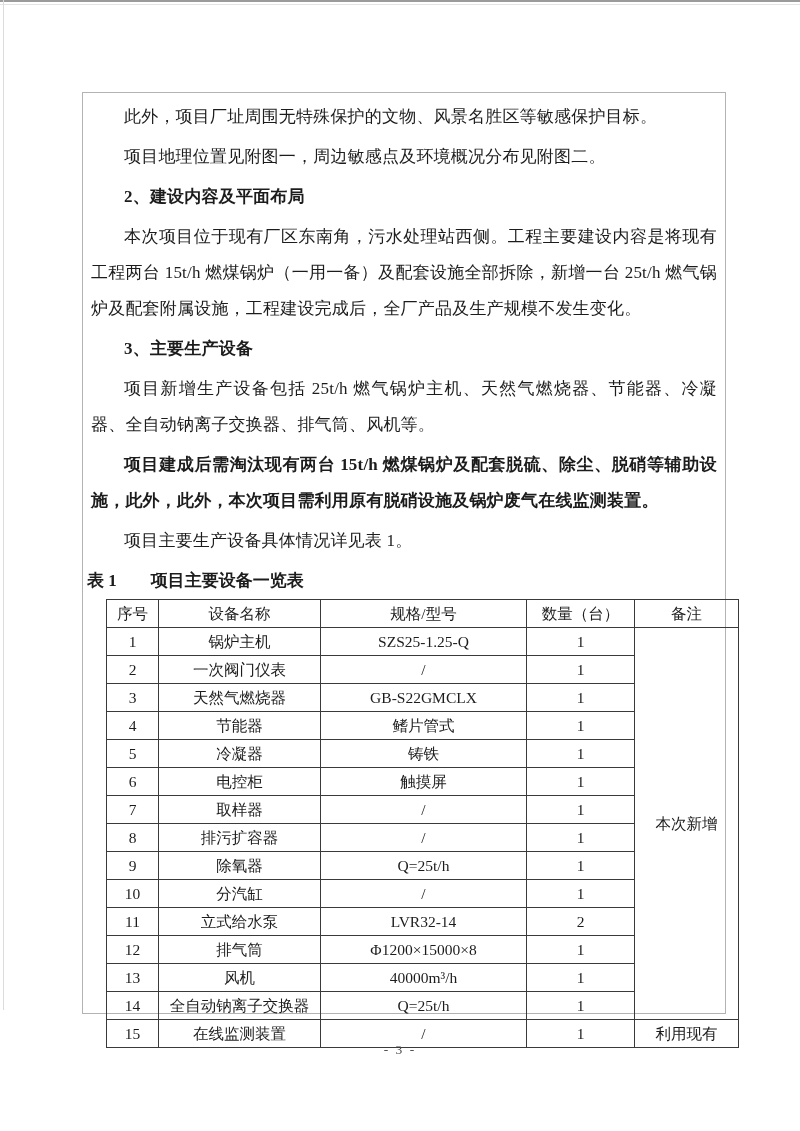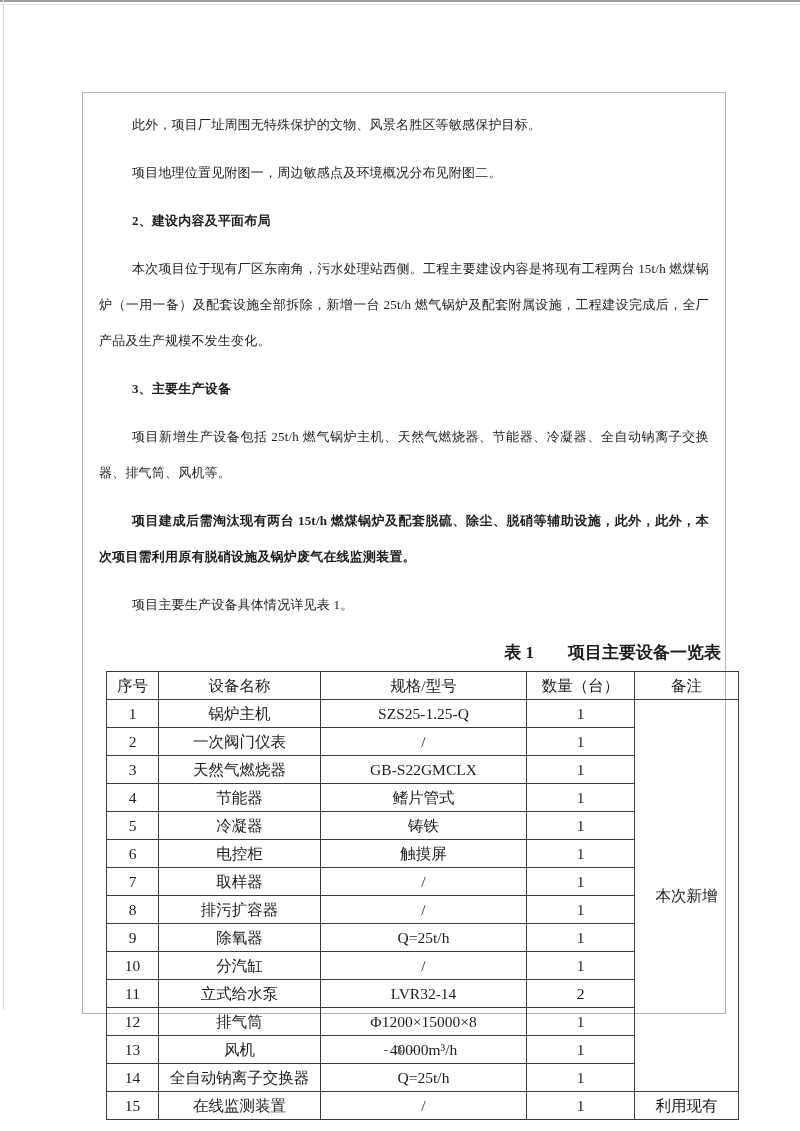--- a/index.html
+++ b/index.html
@@ -32,39 +32,39 @@
   
   .content-frame {
     position: absolute;
     left: 82px; top: 92px;
     width: 644px; height: 922px;
     border: 1px solid #b3b3b3;
     padding: 2px 4px 0 4px;
     background: #ffffff;
   }
   .para {
-    margin: 12px;
-    font-size: 13px;
+    margin: 4px;
+    font-size: 17px;
     line-height: 36px;
     text-align: justify;
     text-indent: 33px;
     letter-spacing: 0.2px;
   }
   .para.heading { font-weight: bold; }
   .para.bold-underline {
     font-weight: bold;
     text-underline-offset: 5px;
     text-decoration-thickness: 1.5px;
   }
   .table-title {
     margin: 0;
     font-size: 17px;
     line-height: 36px;
     font-weight: bold;
-    text-align: right;
+    text-align: left;
     text-indent: 0;
   }
   .table-title .title-gap { display: inline-block; width: 34px; }
   table.equip {
     border-collapse: collapse;
     margin-left: 19px;
     width: 632px;
     table-layout: fixed;
   }
   table.equip th, table.equip td {

